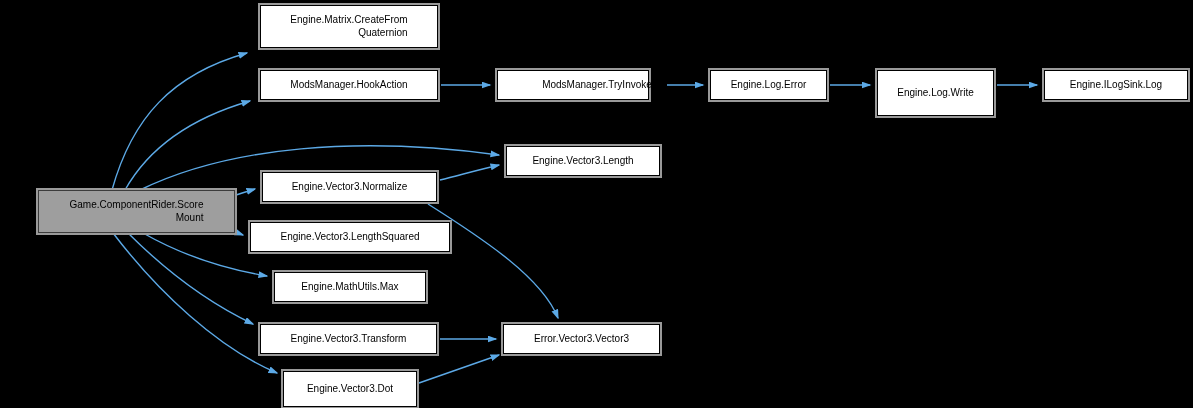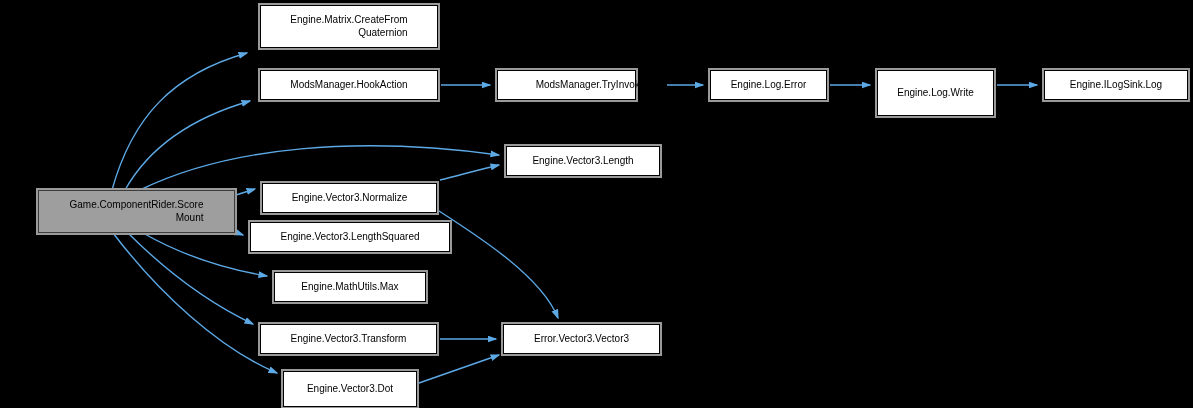--- a/index.html
+++ b/index.html
@@ -38,26 +38,26 @@
     cursor: pointer;
   }
   .node.highlight {
     background: #9e9e9e;
     border: 1px solid #3c3c3c;
   }
   
   #n-scoremount      { left: 6px;    top: 190px; width: 197px; height: 43px; margin-left: 32px; }
   #n-matrixcreate    { left: 260px;  top: 5px;   width: 178px; height: 43px; }
   #n-hookaction      { left: 260px;  top: 70px;  width: 178px; height: 30px; }
-  #n-tryinvoke       { left: 497px;  top: 70px;  width: 139px; height: 30px; padding-left: 48px; }
+  #n-tryinvoke       { left: 497px;  top: 70px;  width: 152px; height: 30px; padding-left: 48px; }
   #n-logerror        { left: 710px;  top: 70px;  width: 117px; height: 30px; }
   #n-logwrite        { left: 877px;  top: 70px;  width: 117px; height: 46px; }
   #n-ilogsink        { left: 1044px; top: 70px;  width: 144px; height: 30px; }
   #n-length          { left: 506px;  top: 146px; width: 154px; height: 30px; }
-  #n-normalize       { left: 262px;  top: 172px; width: 175px; height: 30px; margin-top: 11px; }
+  #n-normalize       { left: 262px;  top: 172px; width: 175px; height: 30px; }
   #n-lengthsquared   { left: 250px;  top: 222px; width: 200px; height: 30px; }
   #n-max             { left: 274px;  top: 272px; width: 152px; height: 30px; }
   #n-transform       { left: 260px;  top: 324px; width: 177px; height: 30px; }
   #n-vector3         { left: 503px;  top: 324px; width: 157px; height: 30px; }
   #n-dot             { left: 283px;  top: 371px; width: 134px; height: 36px; }
 </style>
 </head>
 <body>
 
 <div id="canvas">

